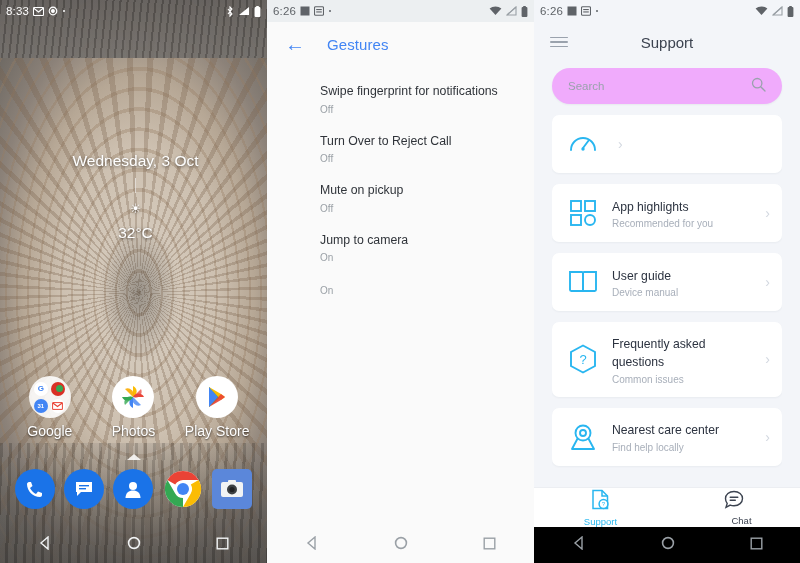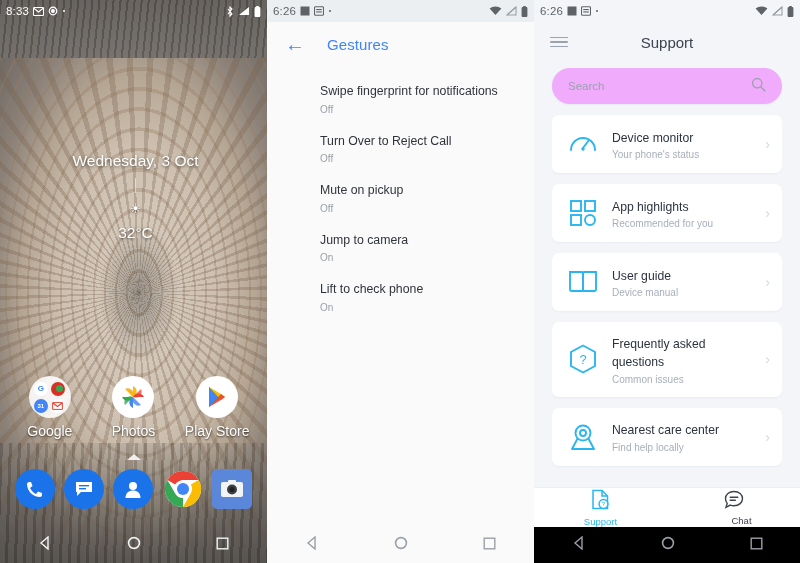--- a/index.html
+++ b/index.html
@@ -345,21 +345,20 @@
       </div>
       <div class="gitem">
         <div class="gtitle">Mute on pickup</div>
         <div class="gsub">Off</div>
       </div>
       <div class="gitem">
         <div class="gtitle">Jump to camera</div>
         <div class="gsub">On</div>
       </div>
       <div class="gitem">
-        <div class="gtitle">Lift to check phone</div>
         <div class="gsub">On</div>
       </div>
     </div>
 
     <div class="navbar nav-white">
       <span><svg width="14" height="14" viewBox="0 0 14 14">
             <path d="M10 1 L3 7 L10 13 Z" fill="none" stroke="#9aa0a6" stroke-width="1.4"></path>
           </svg></span>
       <span><svg width="14" height="14" viewBox="0 0 14 14">
             <circle cx="7" cy="7" r="5.4" fill="none" stroke="#9aa0a6" stroke-width="1.6"></circle>
@@ -433,24 +432,20 @@
     </div>
 
     <div class="cards">
       <div class="card">
         <span class="card-icon">
           <svg width="30" height="30" viewBox="0 0 30 30">
               <path d="M3 21 A12 12 0 1 1 27 21" fill="none" stroke="#29b6f0" stroke-width="1.9" stroke-linecap="round"></path>
               <path d="M15 19 L21 11" stroke="#29b6f0" stroke-width="1.9" stroke-linecap="round"></path>
               <circle cx="15" cy="20" r="1.7" fill="#29b6f0"></circle>
             </svg>
-        </span>
-        <span class="card-txt">
-          <span class="card-title">Device monitor</span>
-          <span class="card-sub" style="display:block">Your phone's status</span>
         </span>
         <span class="chev">›</span>
       </div>
 
       <div class="card">
         <span class="card-icon">
           <svg width="28" height="28" viewBox="0 0 28 28">
               <rect x="2" y="2" width="10" height="10" fill="none" stroke="#29b6f0" stroke-width="1.9"></rect>
               <rect x="16" y="2" width="10" height="10" fill="none" stroke="#29b6f0" stroke-width="1.9"></rect>
               <rect x="2" y="16" width="10" height="10" fill="none" stroke="#29b6f0" stroke-width="1.9"></rect>

